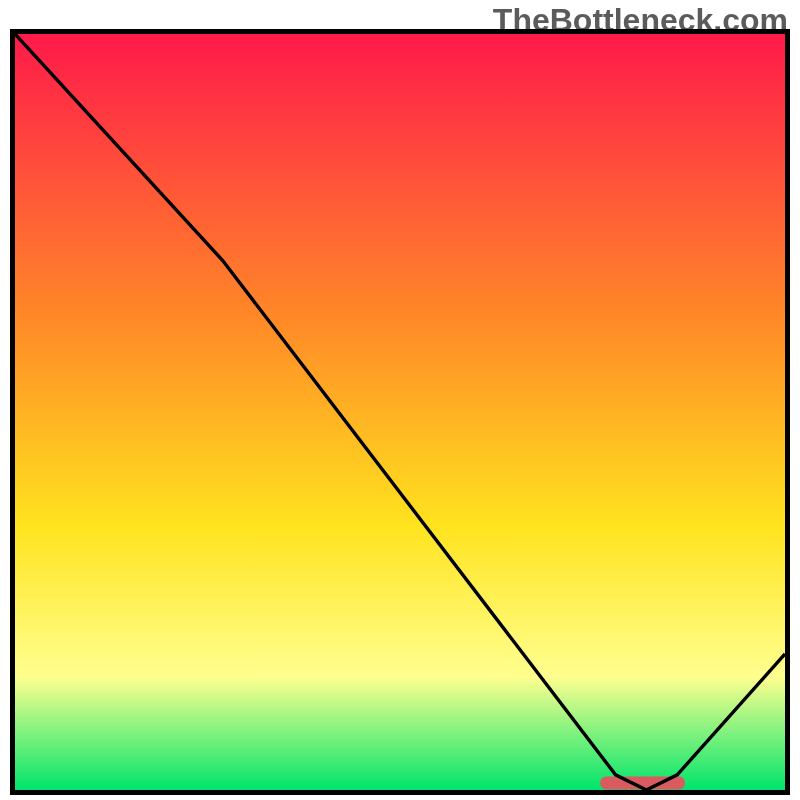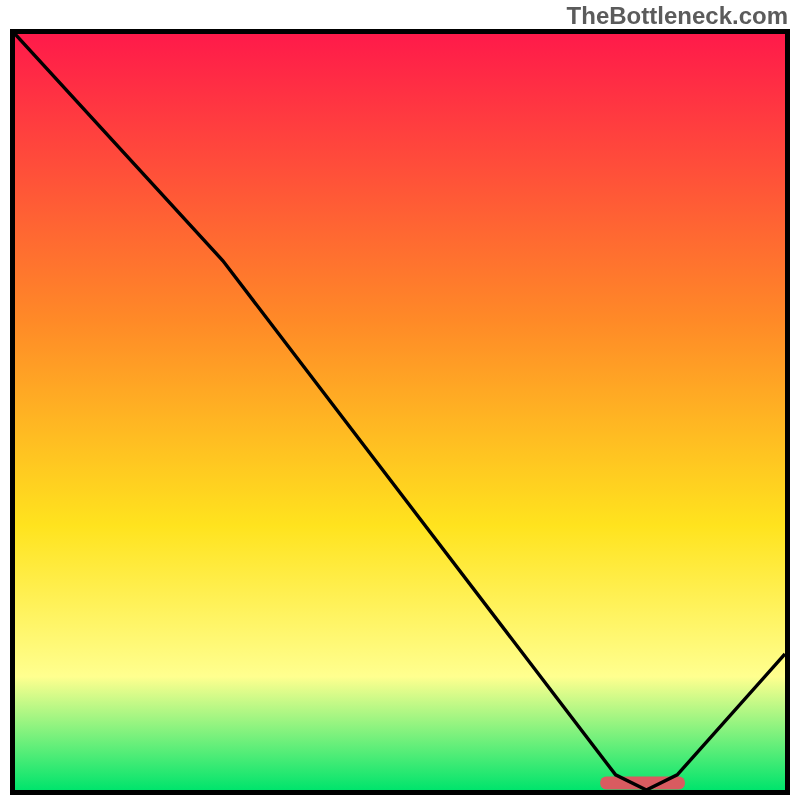--- a/index.html
+++ b/index.html
@@ -22,21 +22,21 @@
     top: 0;
     width: 100%;
     height: 100%;
   }
 
   .watermark {
     position: absolute;
     top: 2px;
     right: 12px;
     font-family: Arial, Helvetica, sans-serif;
-    font-size: 24px;
+    font-size: 32px;
     font-weight: bold;
     color: #5b5b5b;
     letter-spacing: 0px;
   }
 </style>
 </head>
 <body>
 
 <div class="watermark">TheBottleneck.com</div>
 

